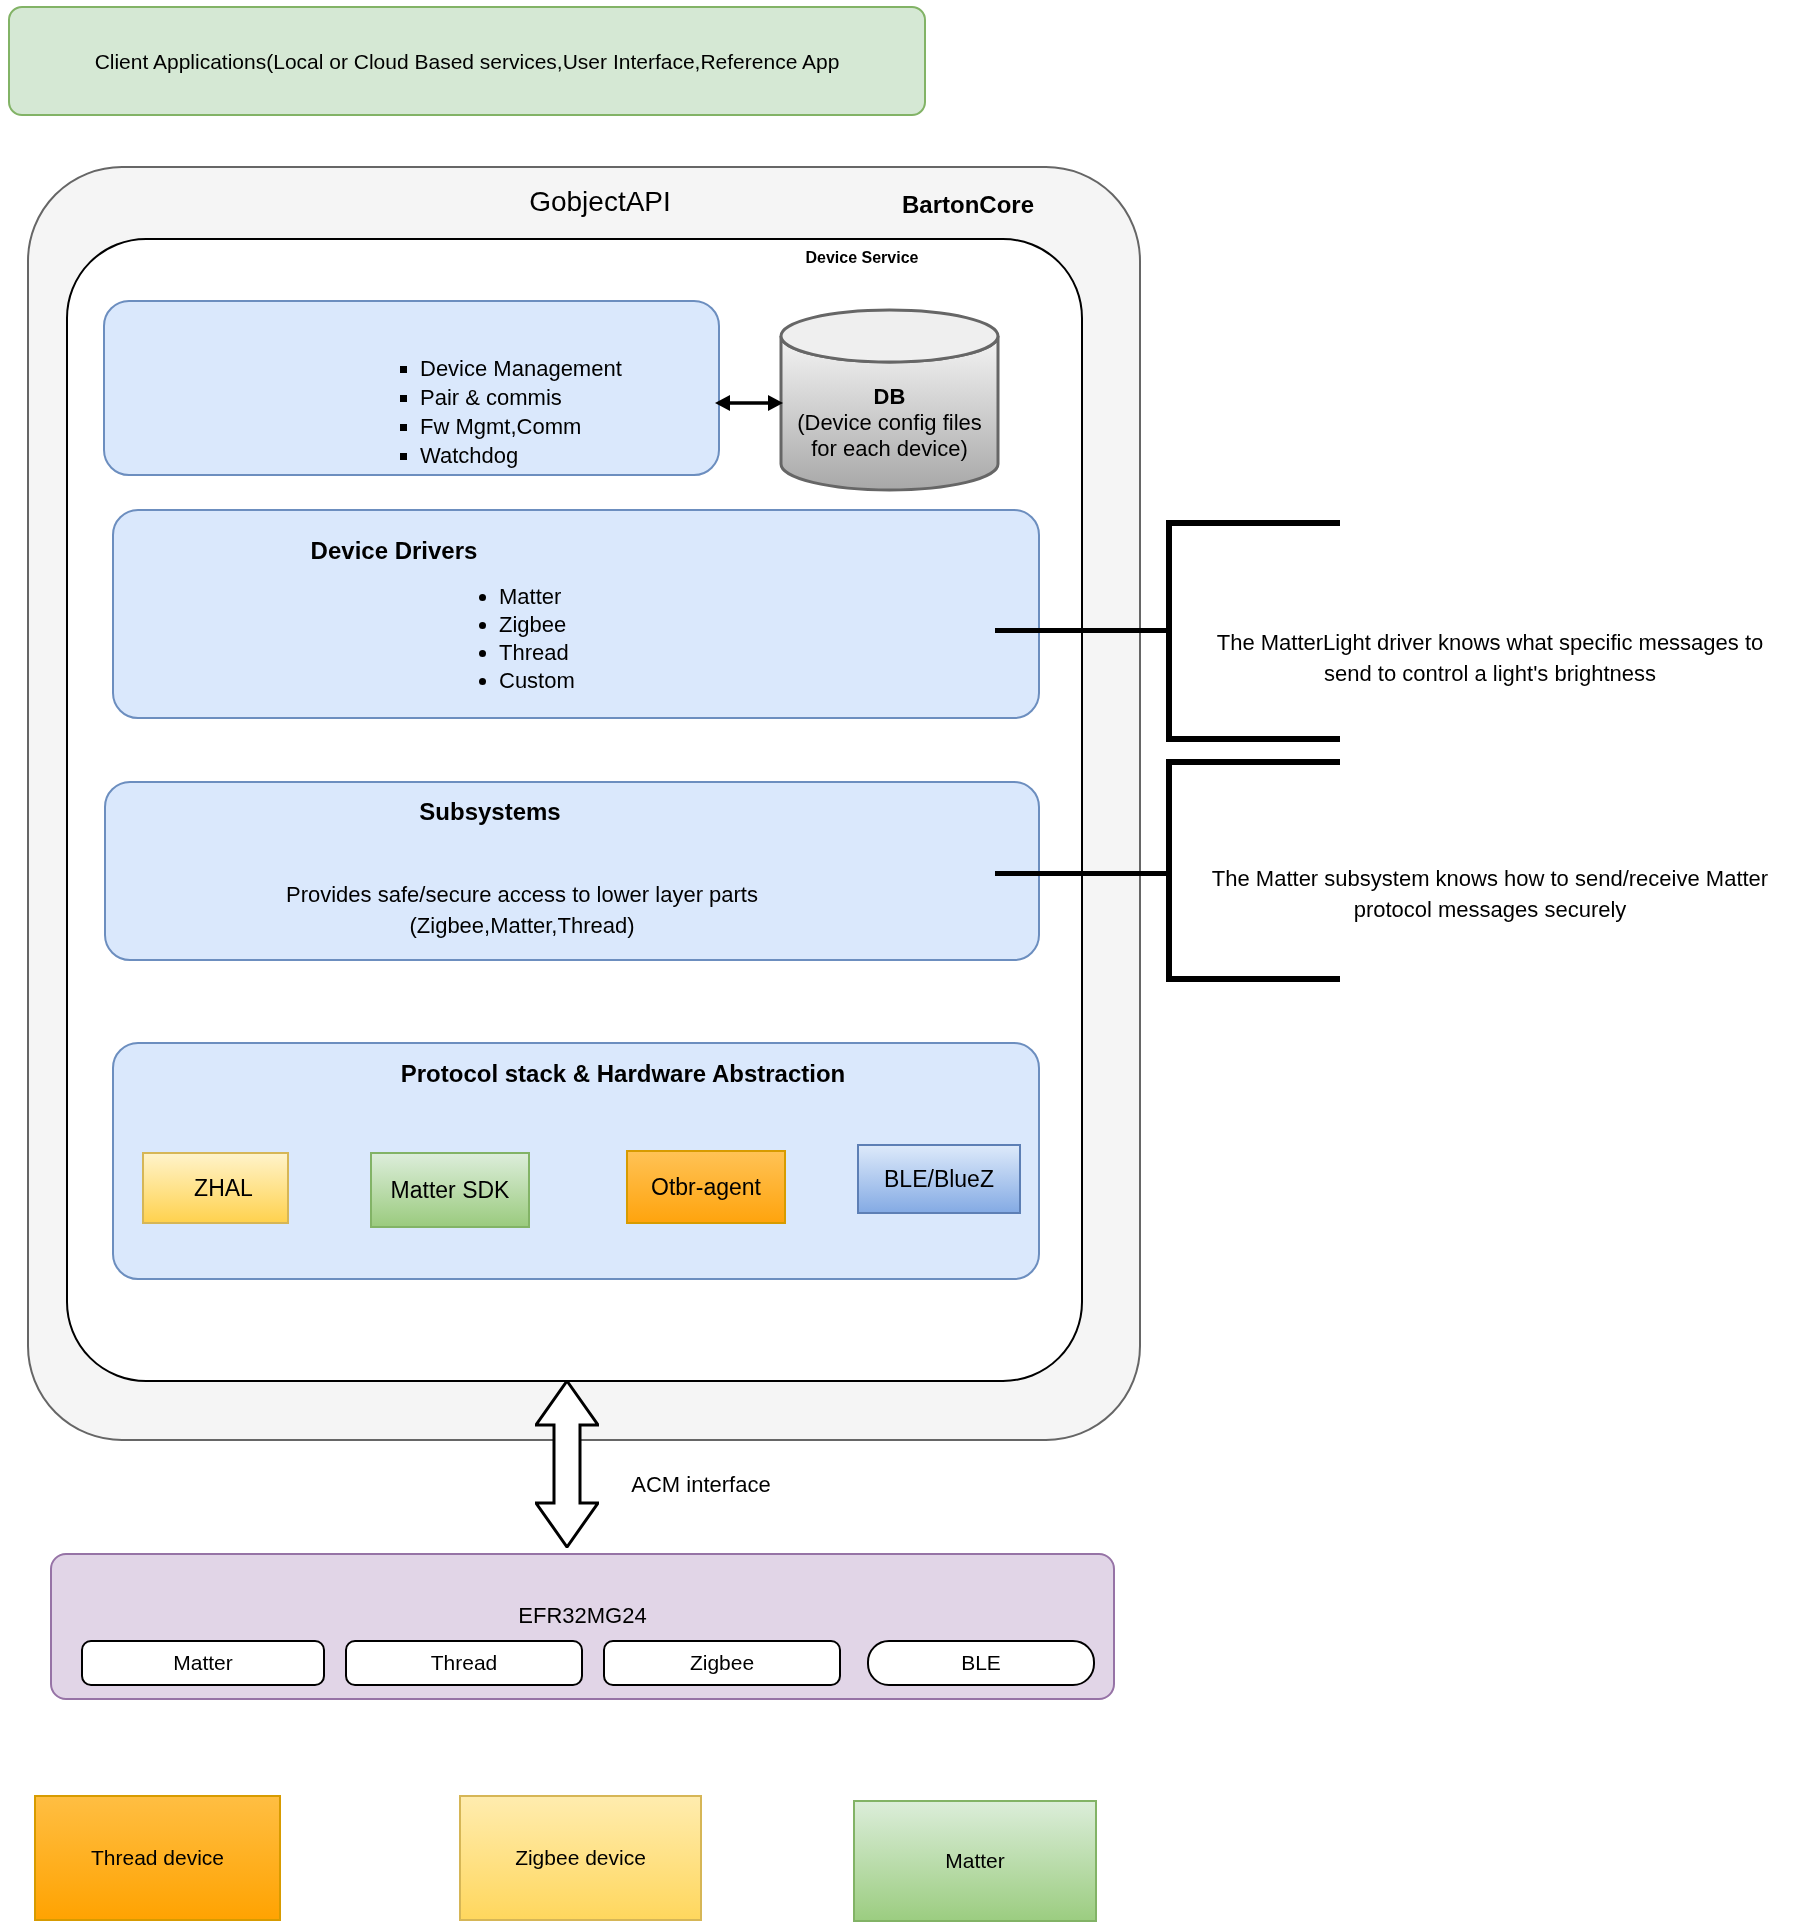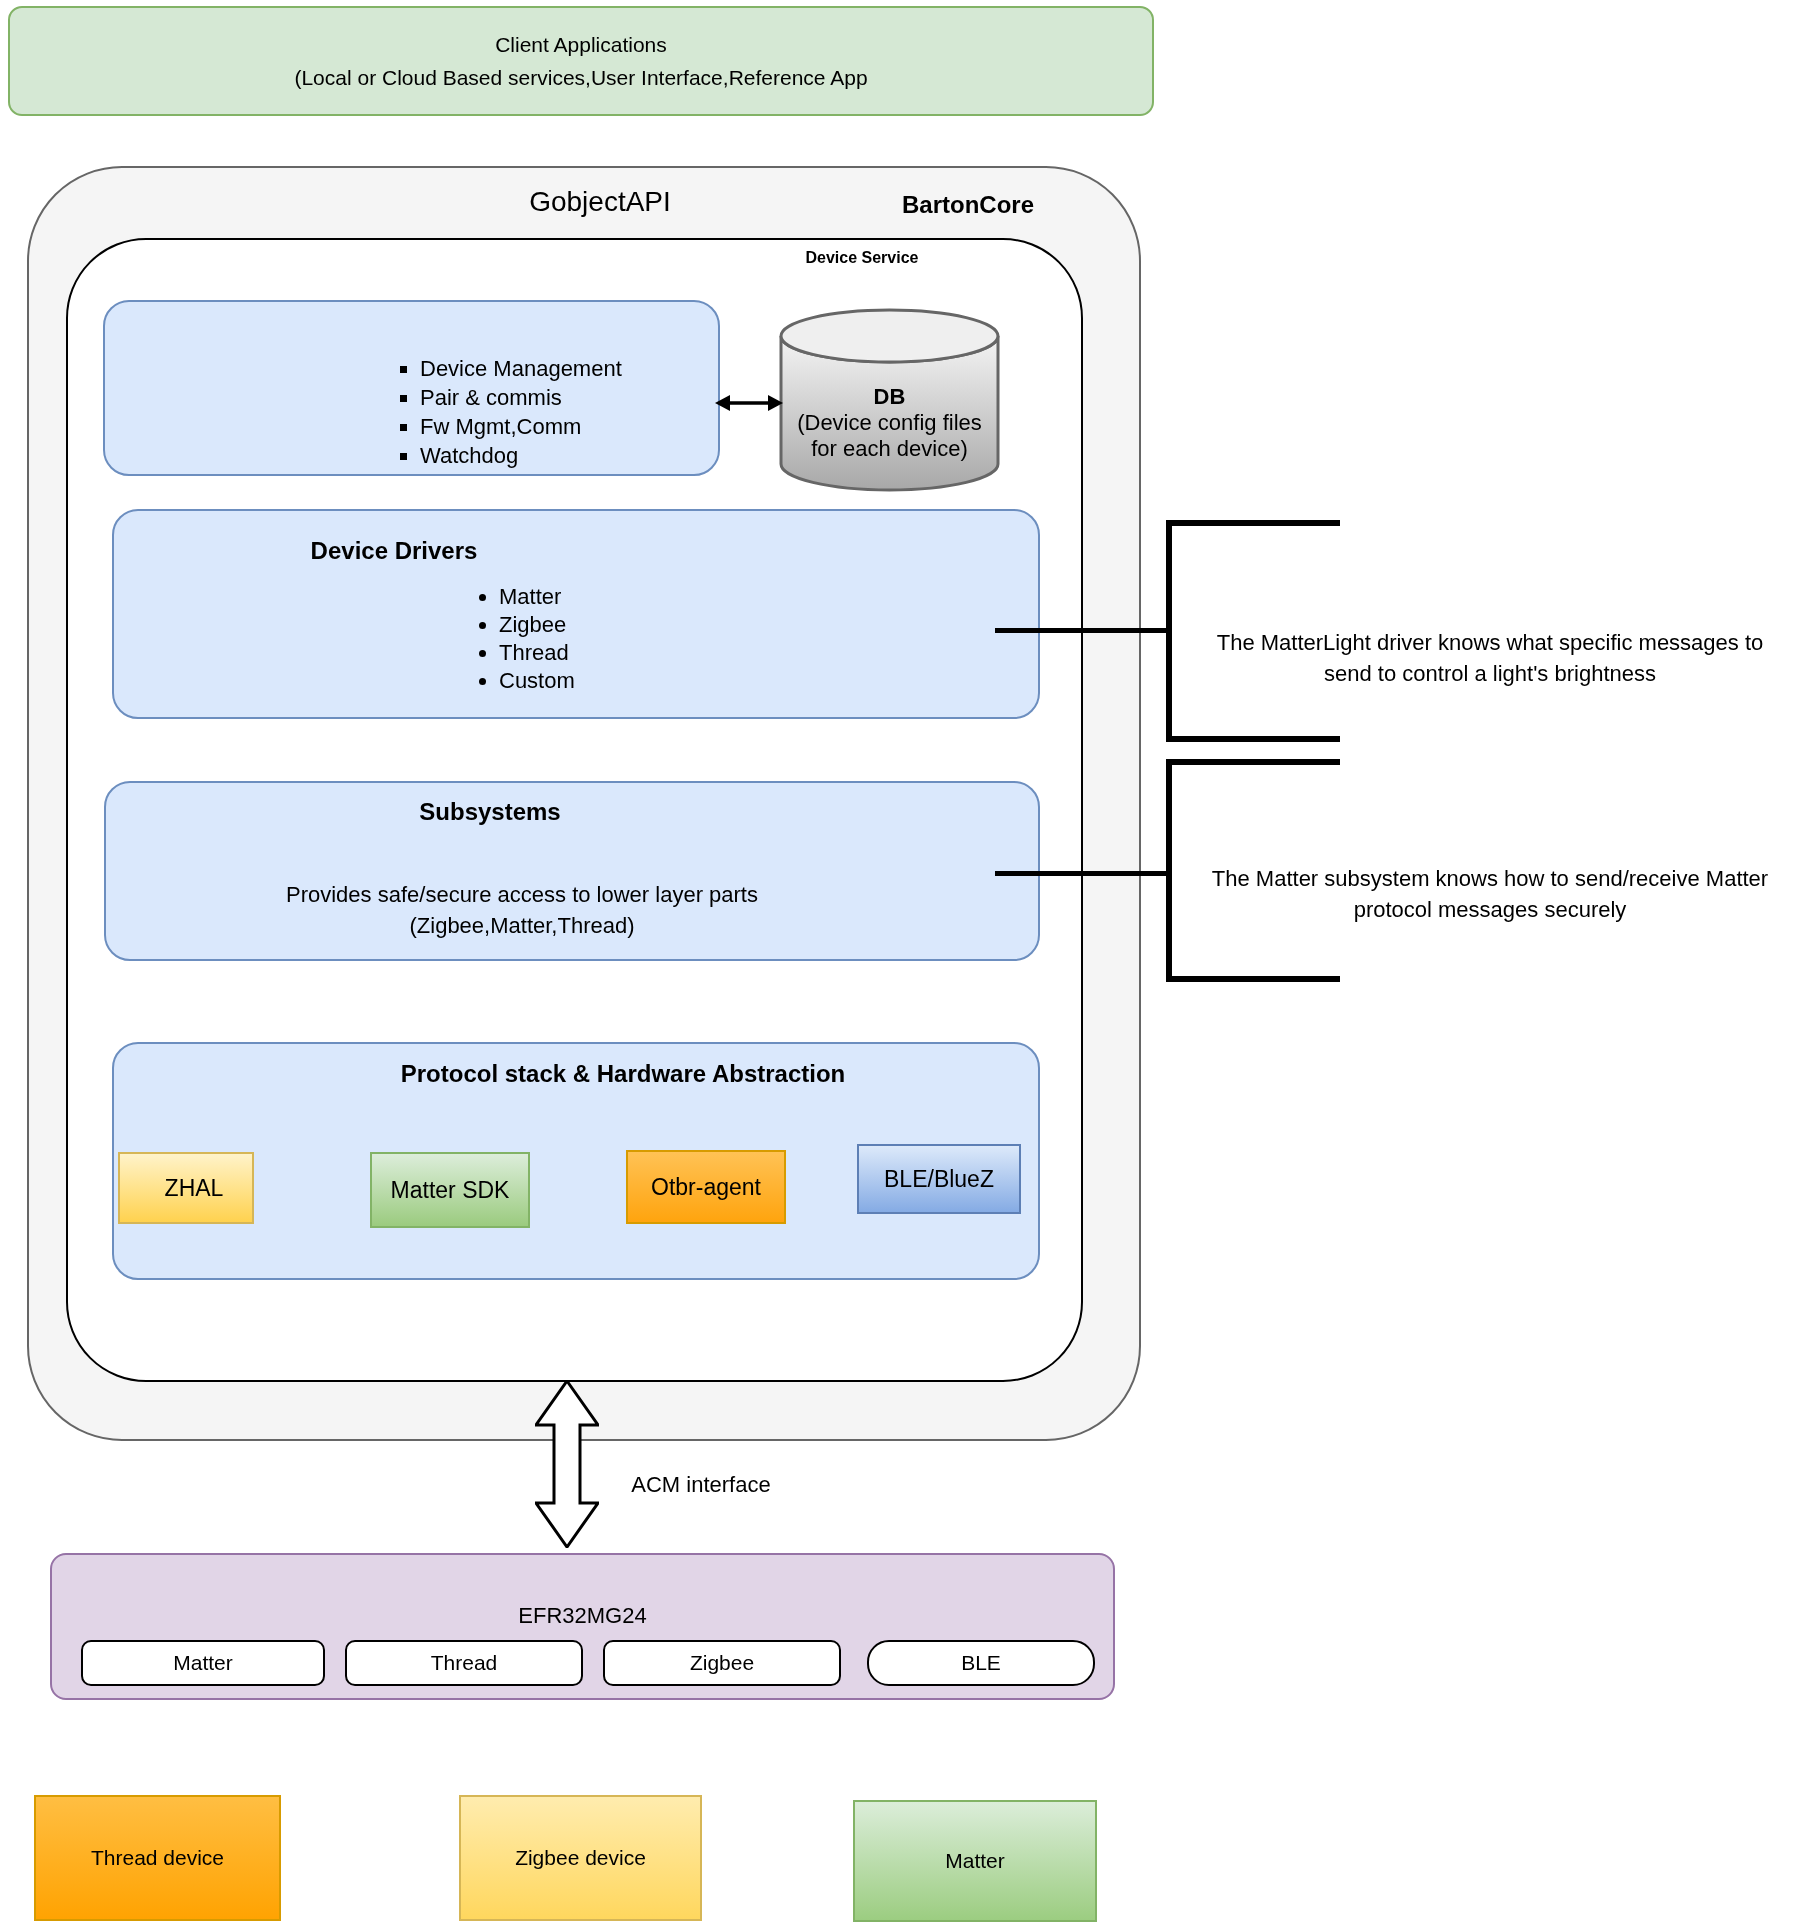--- a/index.html
+++ b/index.html
@@ -3,21 +3,21 @@
 <meta charset="utf-8">
 <style>
   html,body{margin:0;padding:0;background:#ffffff;}
   body{font-family:"Liberation Sans", sans-serif;color:#000;}
   .canvas{position:relative;width:1802px;height:1922px;background:#fff;overflow:hidden;}
   .abs{position:absolute;}
   .ctr{text-align:center;}
   .bold{font-weight:bold;}
 
   
-  .client-box{left:8px;top:6px;width:1146px;height:110px;background:#d5e8d4;border:2px solid #82b366;border-radius:14px;box-sizing:border-box;display:flex;flex-direction:column;justify-content:center;align-items:center;font-size:21px;line-height:33px;}
+  .client-box{left:8px;top:6px;width:918px;height:110px;background:#d5e8d4;border:2px solid #82b366;border-radius:14px;box-sizing:border-box;display:flex;flex-direction:row;justify-content:center;align-items:center;font-size:21px;line-height:33px;}
 
   
   .outer{left:27px;top:166px;width:1114px;height:1275px;background:#f5f5f5;border:2px solid #666;border-radius:95px;box-sizing:border-box;}
   .gobject-label{left:400px;top:186px;width:400px;font-size:28px;}
   .barton-label{left:843px;top:191px;width:250px;font-size:24px;}
 
   
   .inner{left:66px;top:238px;width:1017px;height:1144px;background:#ffffff;border:2px solid #000;border-radius:80px;box-sizing:border-box;}
   .ds-label{left:712px;top:249px;width:300px;font-size:16px;}
 
@@ -32,21 +32,21 @@
   .drivers-title{left:0;top:26px;width:560px;font-size:24px;}
   .drivers-list{left:355px;top:72px;margin:0;padding:0 0 0 30px;font-size:22px;line-height:28px;list-style-type:disc;}
   
   .subsystems-box{left:104px;top:781px;width:936px;height:180px;}
   .subsystems-title{left:0;top:15px;width:768px;font-size:24px;}
   .subsystems-desc{left:0;top:72px;width:832px;font-size:22px;line-height:31px;margin-top:24px;}
   
   .protocol-box{left:112px;top:1042px;width:928px;height:238px;}
   .protocol-title{left:0;top:16px;width:100%;font-size:24px;padding-left:47px;}
   .chip{position:absolute;box-sizing:border-box;display:flex;align-items:center;justify-content:center;font-size:23px;}
-  .chip-zhal{left:4px;top:108px;width:136px;height:72px;background:linear-gradient(#fff3c9,#ffd24f);border:2px solid #d6b656;padding-left:16px;}
+  .chip-zhal{left:28px;top:108px;width:147px;height:72px;background:linear-gradient(#fff3c9,#ffd24f);border:2px solid #d6b656;padding-left:16px;}
   .chip-mattersdk{left:256px;top:108px;width:160px;height:76px;background:linear-gradient(#dcedda,#9bcb7f);border:2px solid #82b366;}
   .chip-otbr{left:512px;top:106px;width:160px;height:74px;background:linear-gradient(#ffc255,#ffa40e);border:2px solid #d79b00;}
   .chip-ble{left:743px;top:100px;width:164px;height:70px;background:linear-gradient(#dce9fa,#85abe4);border:2px solid #5d7fb5;}
 
   
   .db-cyl{left:779px;top:308px;width:221px;height:184px;}
   .db-text{left:0;top:76px;width:100%;font-size:22px;line-height:26px;}
 
   
   .hline{position:absolute;background:#000;height:5px;}

